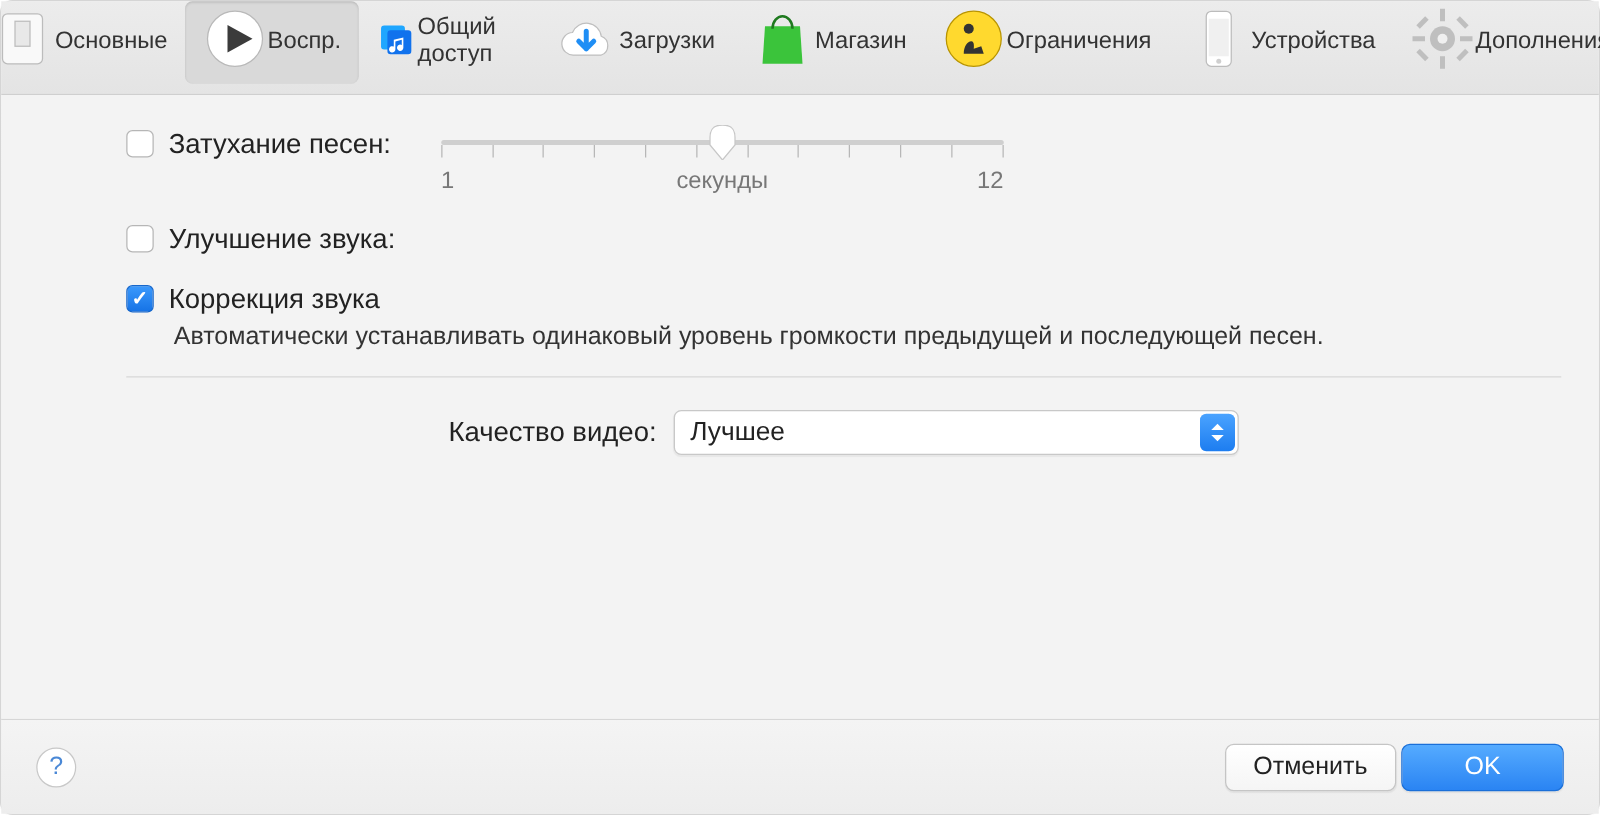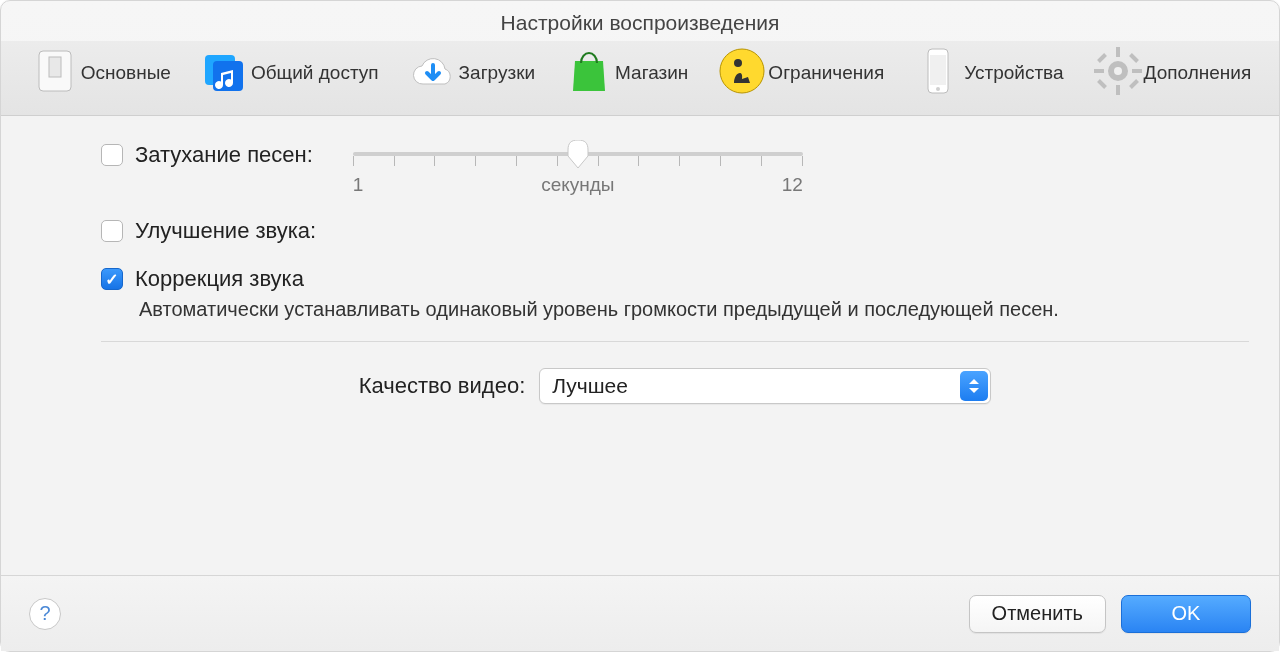--- a/index.html
+++ b/index.html
@@ -154,42 +154,50 @@
   }
   .help-btn{
     width:32px;height:32px;border-radius:16px;border:1px solid #c8c8c8;background:#fff;
     display:flex;align-items:center;justify-content:center;font-size:20px;color:#4a88d6;
   }
   .footer-spacer{flex:1;}
   .btn{
     height:38px;min-width:130px;border-radius:7px;font-size:20px;
     display:flex;align-items:center;justify-content:center;padding:0 22px;
     border:1px solid #c5c5c5; background:linear-gradient(#fff,#f5f5f5);
-    margin-left:15px; box-shadow:0 1px 1px rgba(0,0,0,0.06);
+    margin-left:4px; box-shadow:0 1px 1px rgba(0,0,0,0.06);
   }
   .btn.primary{
     background:linear-gradient(#55abff,#2a84f3);
     border-color:#1a6fd8; color:#fff;
   }
 </style>
 </head>
 <body>
 
 <div class="window">
-  <div class="titlebar">Настройки воспроизведения</div>
 
   <div class="toolbar">
     <div class="tool-item">
       <div class="tool-icon">
         <svg viewBox="0 0 52 52">
             <rect x="10" y="6" width="32" height="40" rx="4" fill="#f9f9f9" stroke="#bcbcbc"></rect>
             <rect x="20" y="12" width="12" height="20" fill="#e8e8e8" stroke="#bcbcbc"></rect>
           </svg>
       </div>
       <span>Основные</span>
+    </div>
+    <div class="tool-item selected">
+      <div class="tool-icon">
+        <svg viewBox="0 0 52 52">
+            <circle cx="26" cy="26" r="22" fill="#fff" stroke="#b9b9b9"></circle>
+            <polygon points="20,15 20,37 40,26" fill="#3b3b3b"></polygon>
+          </svg>
+      </div>
+      <span>Воспр.</span>
     </div>
     <div class="tool-item">
       <div class="tool-icon">
         <svg viewBox="0 0 52 52">
             <rect x="6" y="10" width="30" height="30" rx="4" fill="#1fa6ff"></rect>
             <rect x="14" y="16" width="30" height="30" rx="4" fill="#1172ed"></rect>
             <path d="M34 26v12a4 4 0 1 1-2-3.5V28l-8 2v10a4 4 0 1 1-2-3.5V28l12-3z" fill="#fff"></path>
           </svg>
       </div>
       <span>Общий доступ</span>

